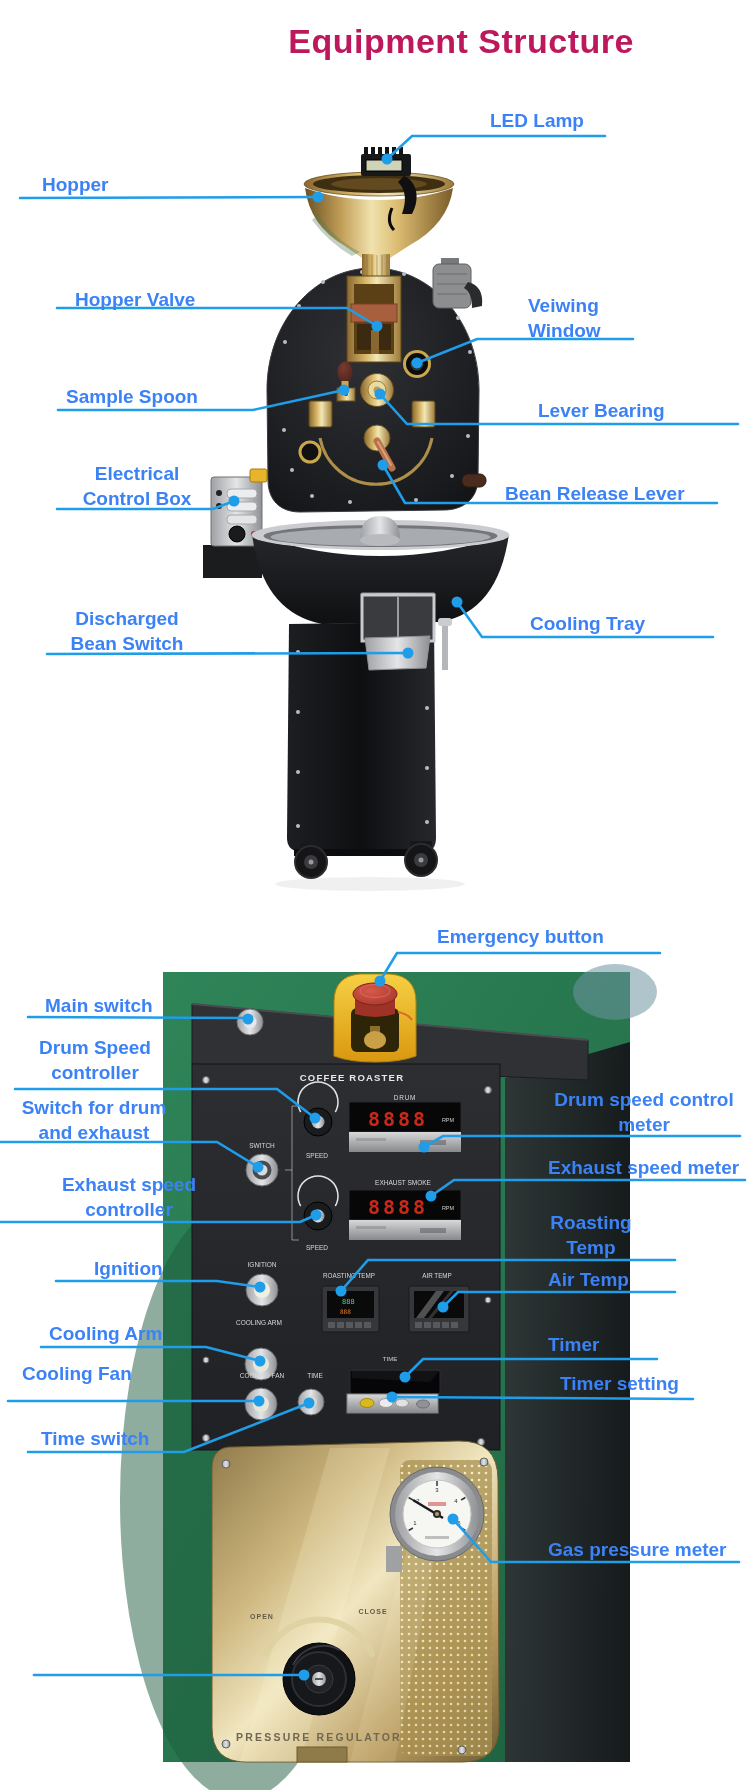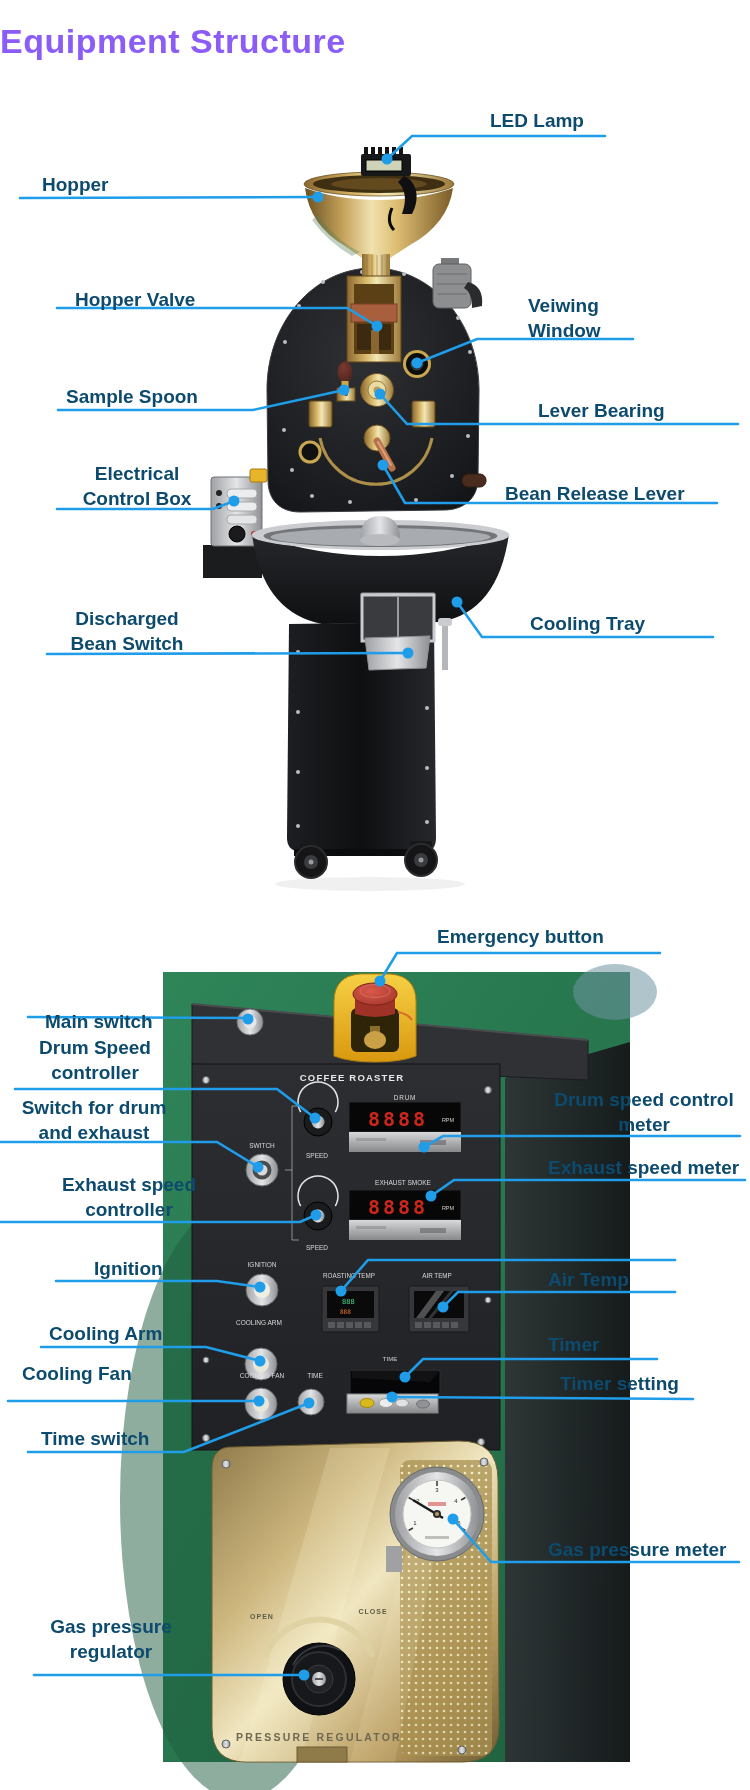--- a/index.html
+++ b/index.html
@@ -1,21 +1,21 @@
 <!DOCTYPE html>
 <html><head>
 <meta charset="utf-8">
 <style>
   html,body{margin:0;padding:0;background:#ffffff;}
   #canvas{position:relative;width:750px;height:1790px;background:#ffffff;overflow:hidden;
           font-family:"Liberation Sans",sans-serif;}
   #art{position:absolute;left:0;top:0;width:750px;height:1790px;}
-  .page-title{position:absolute;left:0;top:22px;width:634px;text-align:left;
-              font-size:34px;font-weight:700;color:#8b5cf6;letter-spacing:.5px;}
-  .lbl{position:absolute;font-size:19px;line-height:25px;font-weight:700;color:#0c4a6e;white-space:nowrap;}
+  .page-title{position:absolute;left:0;top:22px;width:634px;text-align:right;
+              font-size:34px;font-weight:700;color:#be185d;letter-spacing:.5px;}
+  .lbl{position:absolute;font-size:19px;line-height:25px;font-weight:700;color:#3b82f6;white-space:nowrap;}
   .lbl.center{text-align:center;}
   svg text{font-family:"Liberation Sans",sans-serif;}
   svg text.mono{font-family:"DejaVu Sans Mono",monospace;}
 </style>
 </head>
 <body>
 
 <div id="canvas">
 
   <div class="page-title">Equipment Structure</div>
@@ -518,21 +518,21 @@
     <div>Control Box</div>
   </div>
   <div class="lbl" style="left:505px;top:481px;">Bean Release Lever</div>
   <div class="lbl center" style="left:27px;top:606px;width:200px;">
     <div>Discharged</div>
     <div>Bean Switch</div>
   </div>
   <div class="lbl" style="left:530px;top:611px;">Cooling Tray</div>
 
   <div class="lbl" style="left:437px;top:924px;">Emergency button</div>
-  <div class="lbl" style="left:45px;top:993px;margin-top:16px;">Main switch</div>
+  <div class="lbl" style="left:45px;top:993px;">Main switch</div>
   <div class="lbl center" style="left:15px;top:1035px;width:160px;">
     <div>Drum Speed</div>
     <div>controller</div>
   </div>
   <div class="lbl center" style="left:9px;top:1095px;width:170px;">
     <div>Switch for drum</div>
     <div>and exhaust</div>
   </div>
   <div class="lbl center" style="left:0px;top:1172px;width:170px;padding-left:44px;">
     <div>Exhaust speed</div>
@@ -540,22 +540,22 @@
   </div>
   <div class="lbl" style="left:94px;top:1256px;">Ignition</div>
   <div class="lbl" style="left:49px;top:1321px;">Cooling Arm</div>
   <div class="lbl" style="left:22px;top:1361px;">Cooling Fan</div>
   <div class="lbl" style="left:41px;top:1426px;">Time switch</div>
   <div class="lbl center" style="left:544px;top:1087px;width:200px;">
     <div>Drum speed control</div>
     <div>meter</div>
   </div>
   <div class="lbl" style="left:548px;top:1155px;">Exhaust speed meter</div>
+  <div class="lbl center" style="left:491px;top:1210px;width:200px;">
+    <div>Roasting</div>
+    <div>Temp</div>
+  </div>
   <div class="lbl" style="left:548px;top:1267px;">Air Temp</div>
   <div class="lbl" style="left:548px;top:1332px;">Timer</div>
   <div class="lbl" style="left:552px;top:1371px;margin-left:8px;">Timer setting</div>
   <div class="lbl" style="left:548px;top:1537px;">Gas pressure meter</div>
-  <div class="lbl center" style="left:11px;top:1614px;width:200px;">
-    <div>Gas pressure</div>
-    <div>regulator</div>
-  </div>
 
 </div>
 
 </body></html>

